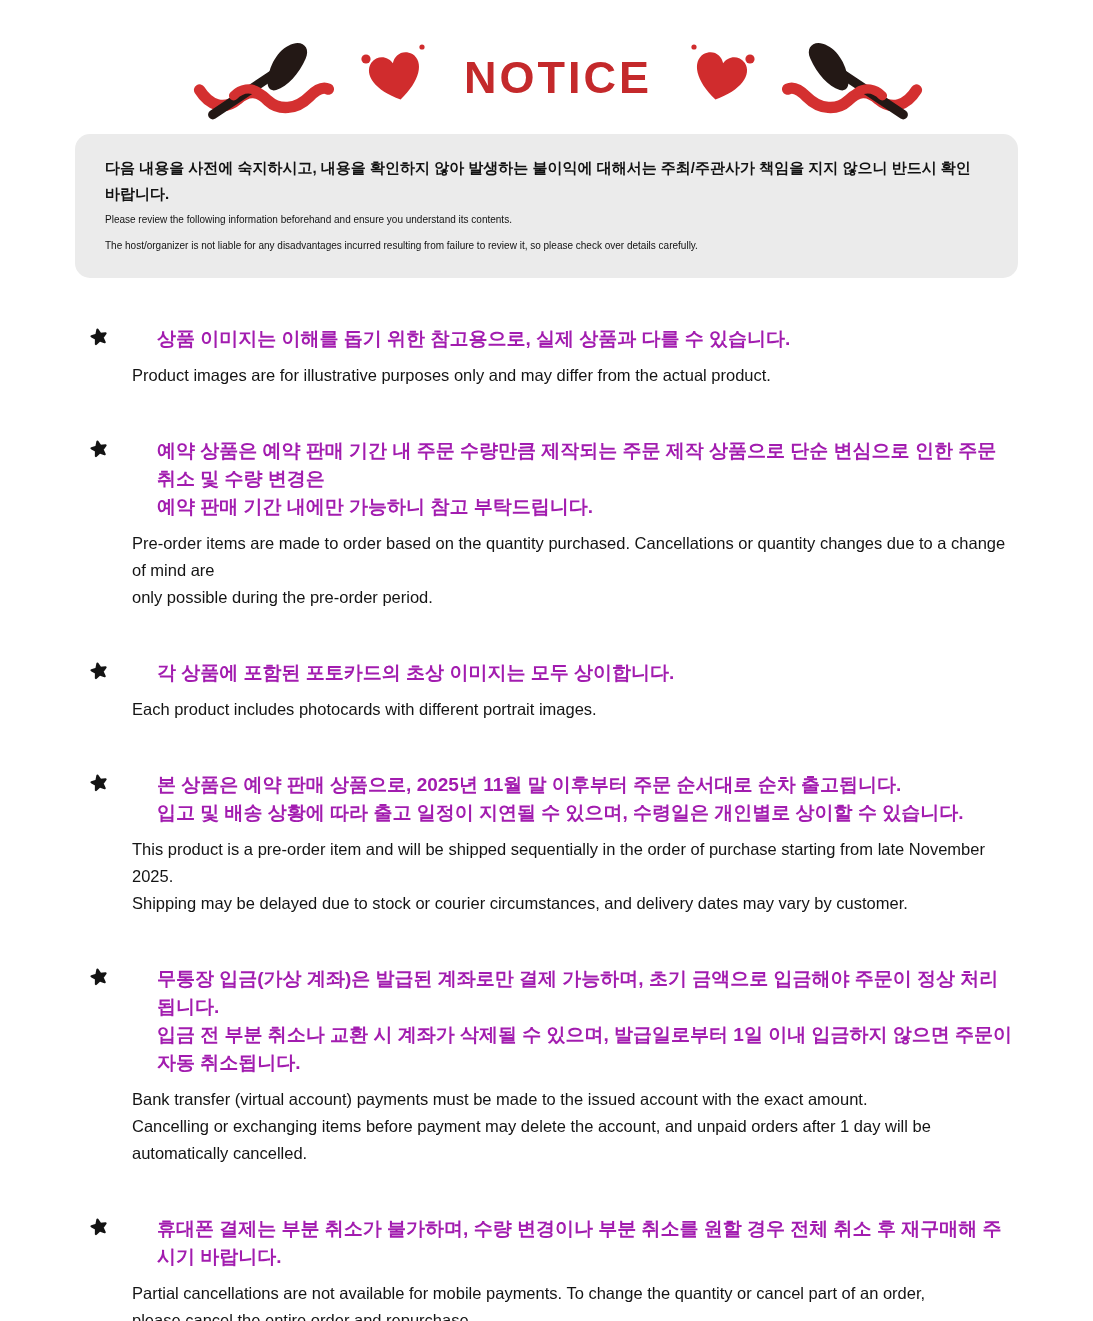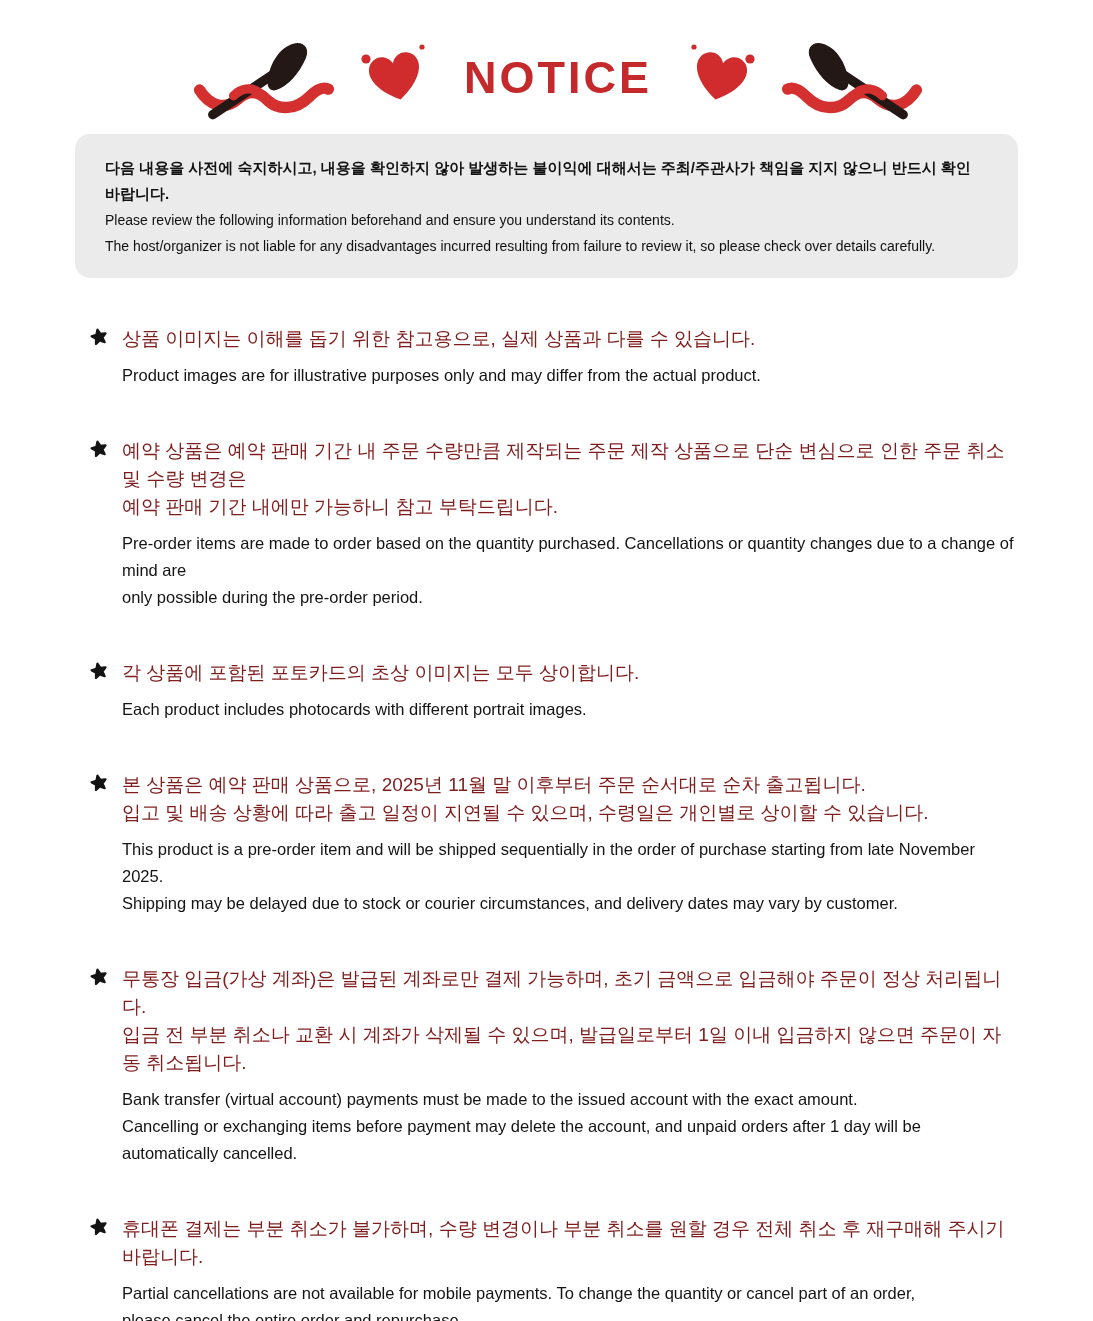--- a/index.html
+++ b/index.html
@@ -45,21 +45,21 @@
     border-radius: 15px;
     padding: 21px 30px 19px 30px;
   }
   .d-ko {
     font-size: 15px;
     font-weight: 700;
     line-height: 26px;
     color: #111;
   }
   .d-en {
-    font-size: 14px;
+    font-size: 10px;
     font-weight: 500;
     line-height: 26px;
     color: #111;
   }
 
   
   .notice-list {
     margin: 47px 78px 0 90px;
   }
   .notice-item {
@@ -70,32 +70,34 @@
   .bullet {
     position: absolute;
     left: 0;
     top: 3px;
     width: 18px;
     height: 18px;
   }
   .bullet svg { width: 18px; height: 18px; transform: rotate(-12deg); }
   .ko {
     font-size: 19px;
-    font-weight: 400;
+    font-weight: 700;
     line-height: 28px;
-    color: #7f1d1d;
+    color: #a21caf;
     white-space: pre-line;
+    margin-left: 35px;
   }
   .en {
     font-size: 16.5px;
     font-weight: 500;
     line-height: 27px;
     color: #141414;
     margin-top: 9px;
     white-space: pre-line;
+    margin-left: 10px;
   }
 </style>
 </head>
 <body>
 
 <div class="page">
 
   <header class="header">
     <svg class="horn horn-left" viewBox="0 0 150 95" aria-hidden="true">
       <path d="M8,56 C 18,72 34,78 48,66 C 60,55 70,57 80,67 C 92,78 110,77 124,63 C 131,56 138,52 144,55" stroke="#d43030" stroke-width="12" fill="none" stroke-linecap="round"></path>

